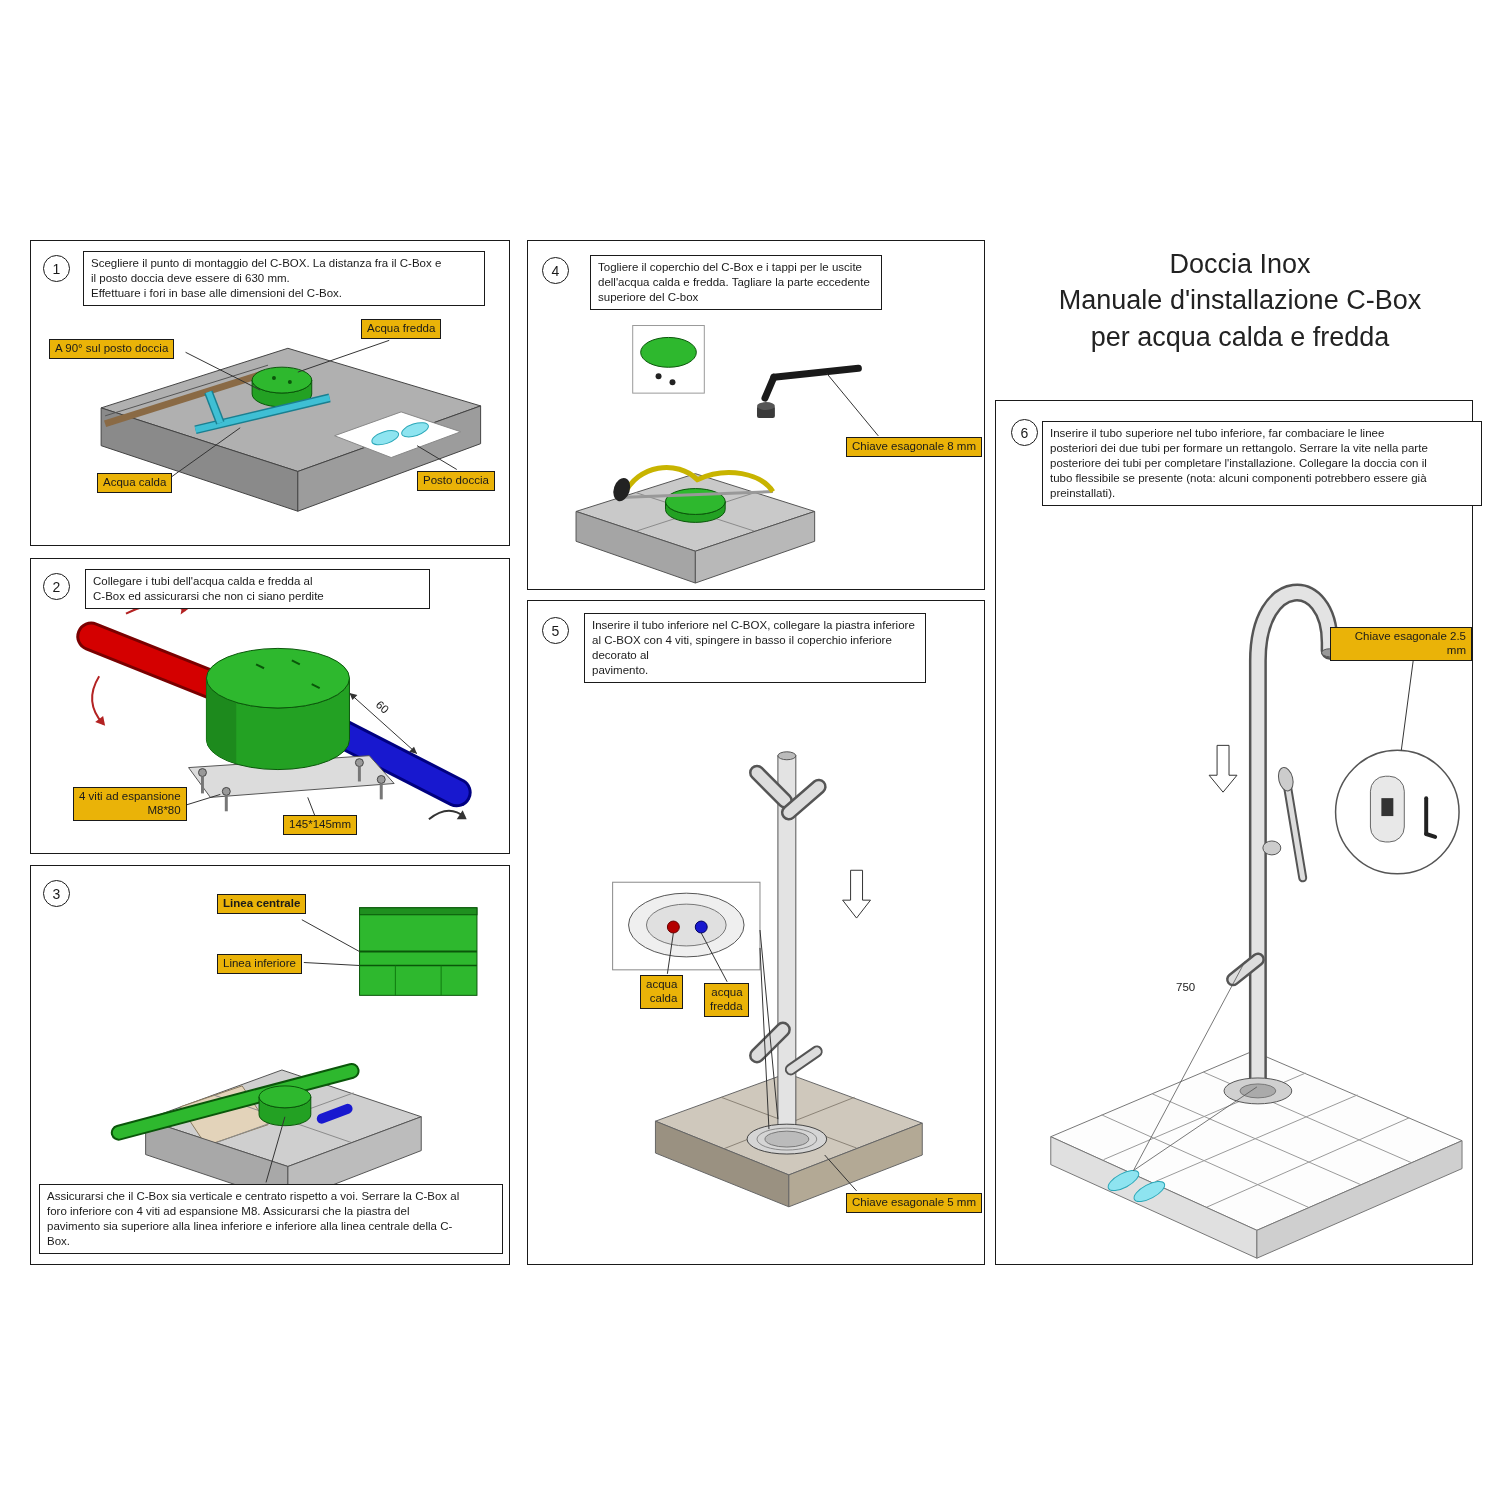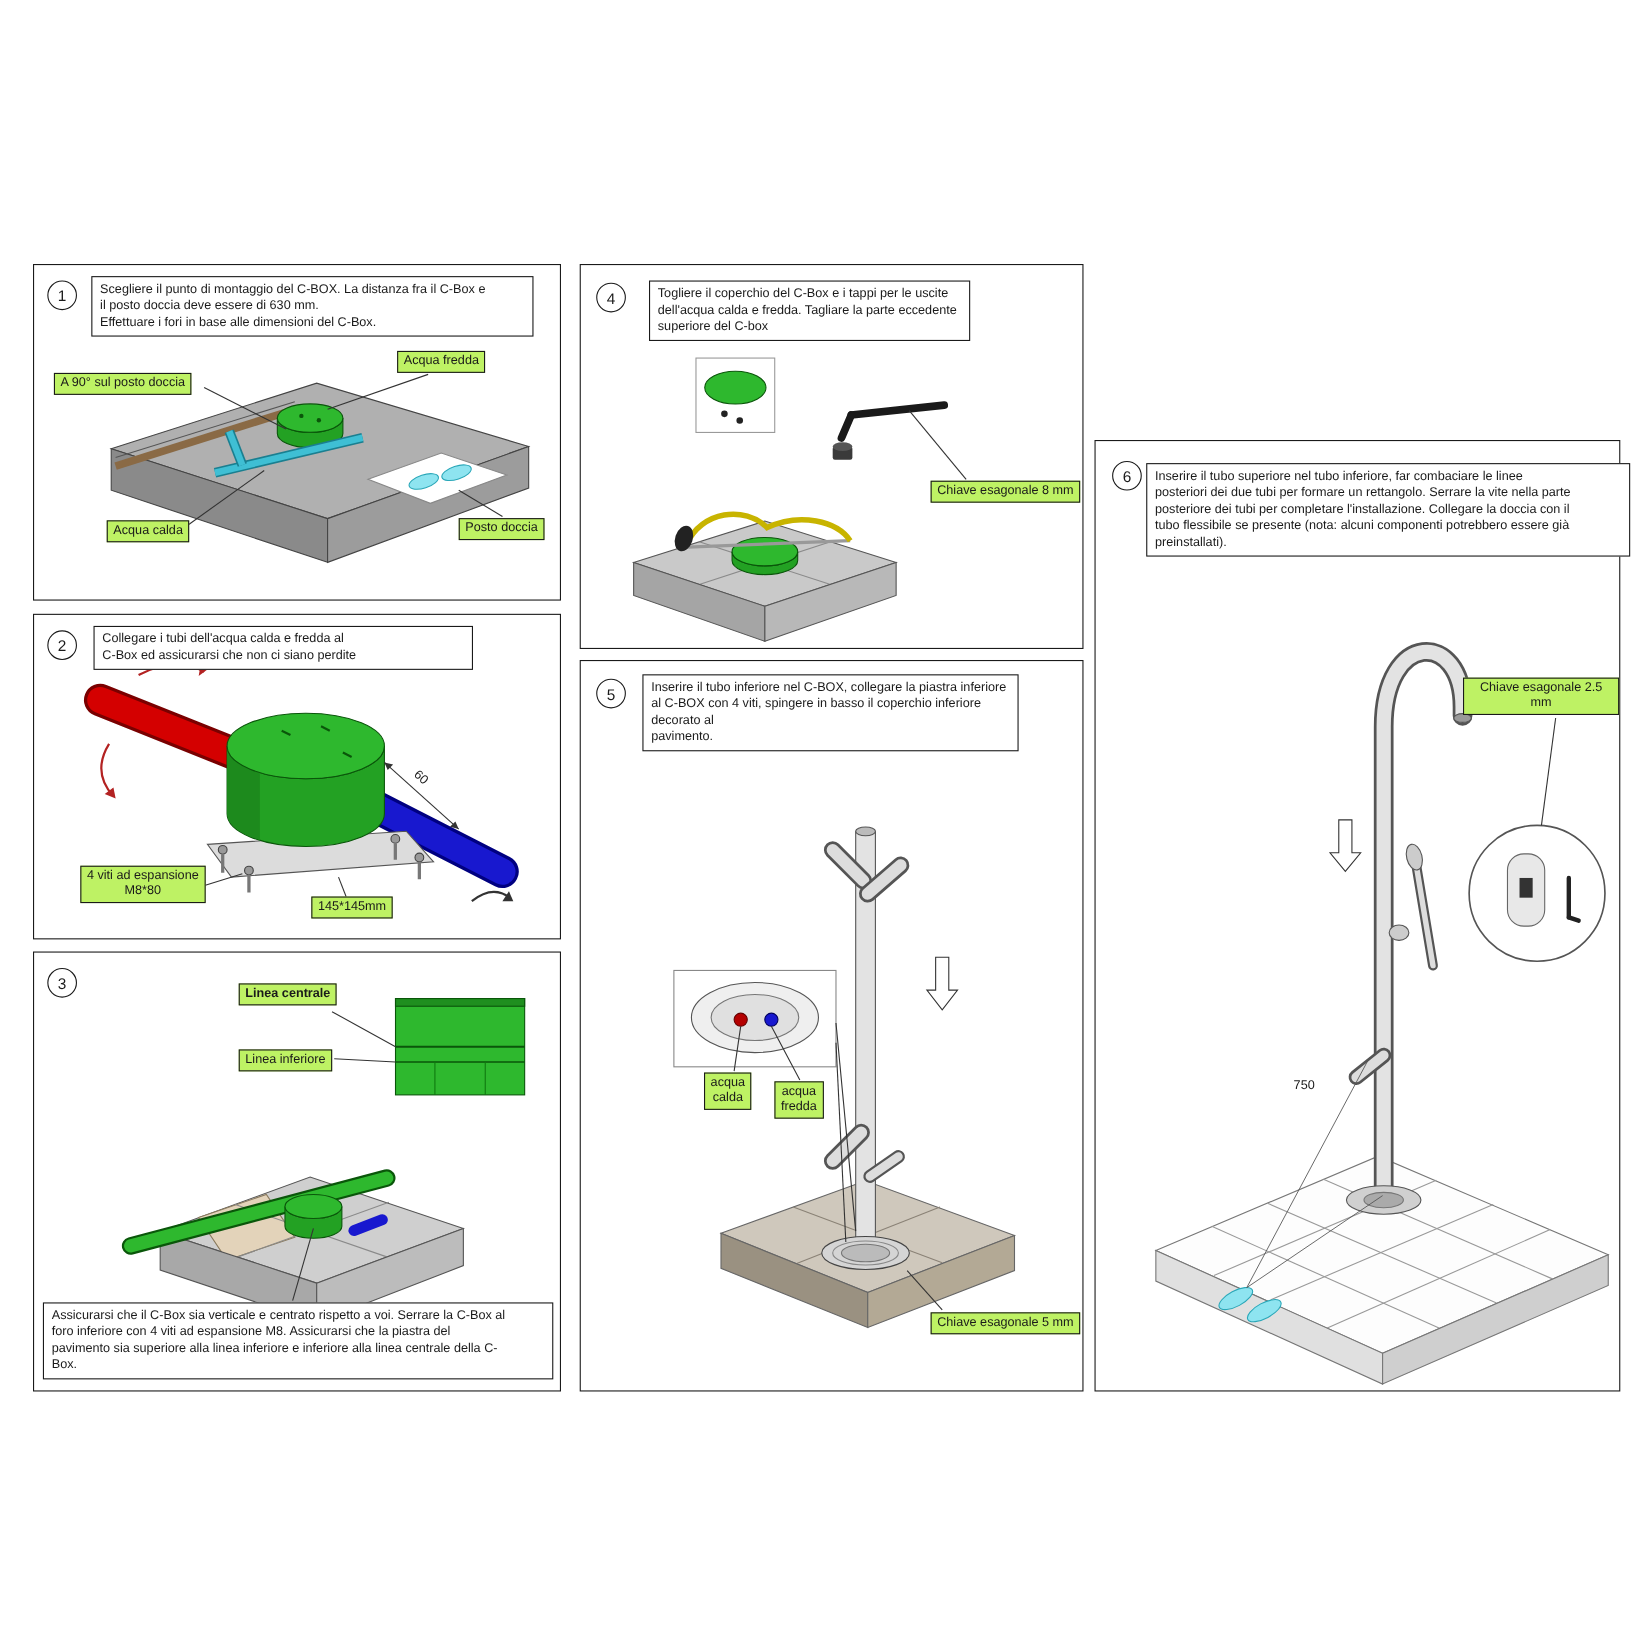--- a/index.html
+++ b/index.html
@@ -3,32 +3,37 @@
 <meta charset="utf-8">
 <style>
   * { margin:0; padding:0; box-sizing:border-box; }
   html,body { width:1500px; height:1500px; background:#fff; font-family:"Liberation Sans", sans-serif; color:#1a1a1a; }
   .page { position:relative; width:1500px; height:1500px; background:#fff; overflow:hidden; }
   .panel { position:absolute; border:1px solid #1a1a1a; background:#fff; }
   .badge { position:absolute; width:27px; height:27px; border:1px solid #1a1a1a; border-radius:50%;
            display:flex; align-items:center; justify-content:center; font-size:14px; background:#fff; z-index:3;}
   .box  { position:absolute; border:1px solid #1a1a1a; background:#fff; font-size:11.5px; line-height:1.3;
           padding:4px 7px; white-space:pre-line; z-index:3;}
-  .lbl  { position:absolute; border:1px solid #1a1a1a; background:#bef264; font-size:11.5px; line-height:1.2;
-          padding:2px 5px; white-space:pre-line; text-align:center; z-index:3;}
+  .lbl  { position:absolute; border:1px solid #1a1a1a; background:#eab308; font-size:11.5px; line-height:1.2;
+          padding:2px 5px; white-space:pre-line; text-align:right; z-index:3;}
   .plain{ position:absolute; font-size:11.5px; z-index:3; }
   .drawing { position:absolute; left:0; top:0; width:100%; height:100%; z-index:1; }
   .title-block { position:absolute; left:1015px; top:246px; width:450px; text-align:center;
                  font-size:27px; line-height:1.35; color:#222; }
 </style>
 </head>
 <body>
 
 <div class="page">
 
+  <div class="title-block">
+    <div>Doccia Inox</div>
+    <div>Manuale d'installazione C-Box</div>
+    <div>per acqua calda e fredda</div>
+  </div>
 
   <div class="panel" style="left:30px;top:240px;width:480px;height:306px;">
     <svg class="drawing" viewBox="0 0 480 306">
       <g>
         <polygon points="70,168 258,108 452,166 268,232" fill="#b0b0b0" stroke="#444" stroke-width="1"></polygon>
         <polygon points="70,168 268,232 268,272 70,206" fill="#8a8a8a" stroke="#444" stroke-width="1"></polygon>
         <polygon points="268,232 452,166 452,204 268,272" fill="#9c9c9c" stroke="#444" stroke-width="1"></polygon>
         <path d="M74,184 L232,134" stroke="#8a6a45" stroke-width="7" fill="none"></path>
         <path d="M74,176 L238,125" stroke="#555" stroke-width="1" fill="none"></path>
       </g>
@@ -305,17 +310,17 @@
       <g stroke="#333" stroke-width="1">
         <line x1="420" y1="252" x2="407" y2="350"></line>
       </g>
     </svg>
     <div class="badge" style="left:15px;top:18px;">6</div>
     <div class="box" style="left:46px;top:20px;width:440px;">Inserire il tubo superiore nel tubo inferiore, far combaciare le linee
 posteriori dei due tubi per formare un rettangolo. Serrare la vite nella parte
 posteriore dei tubi per completare l'installazione. Collegare la doccia con il
 tubo flessibile se presente (nota: alcuni componenti potrebbero essere già
 preinstallati).</div>
-    <div class="lbl" style="left:334px;top:215px;">Chiave esagonale 2.5 mm</div>
+    <div class="lbl" style="left:334px;top:226px;">Chiave esagonale 2.5 mm</div>
     <span class="plain" style="left:180px;top:580px;">750</span>
   </div>
 
 </div>
 
 </body></html>

